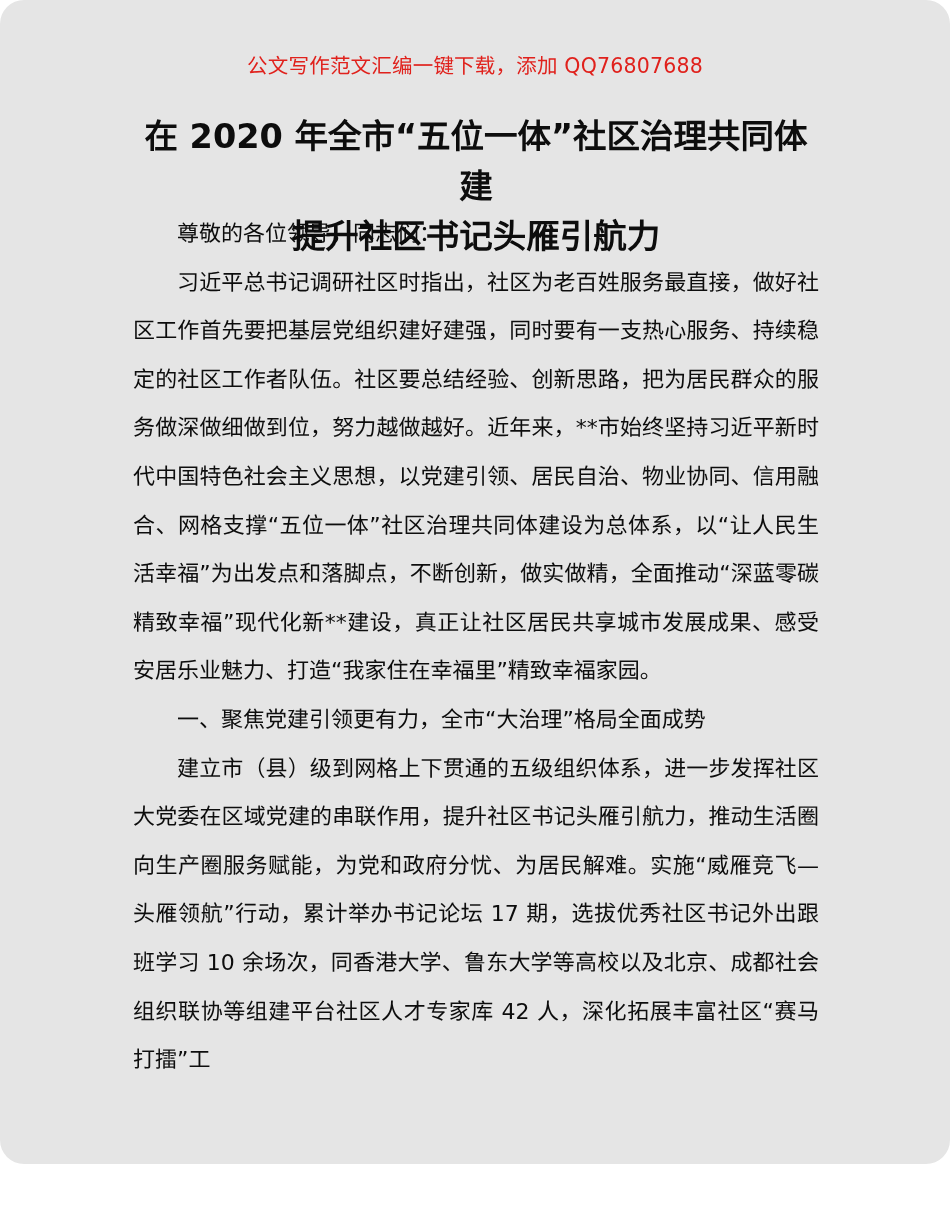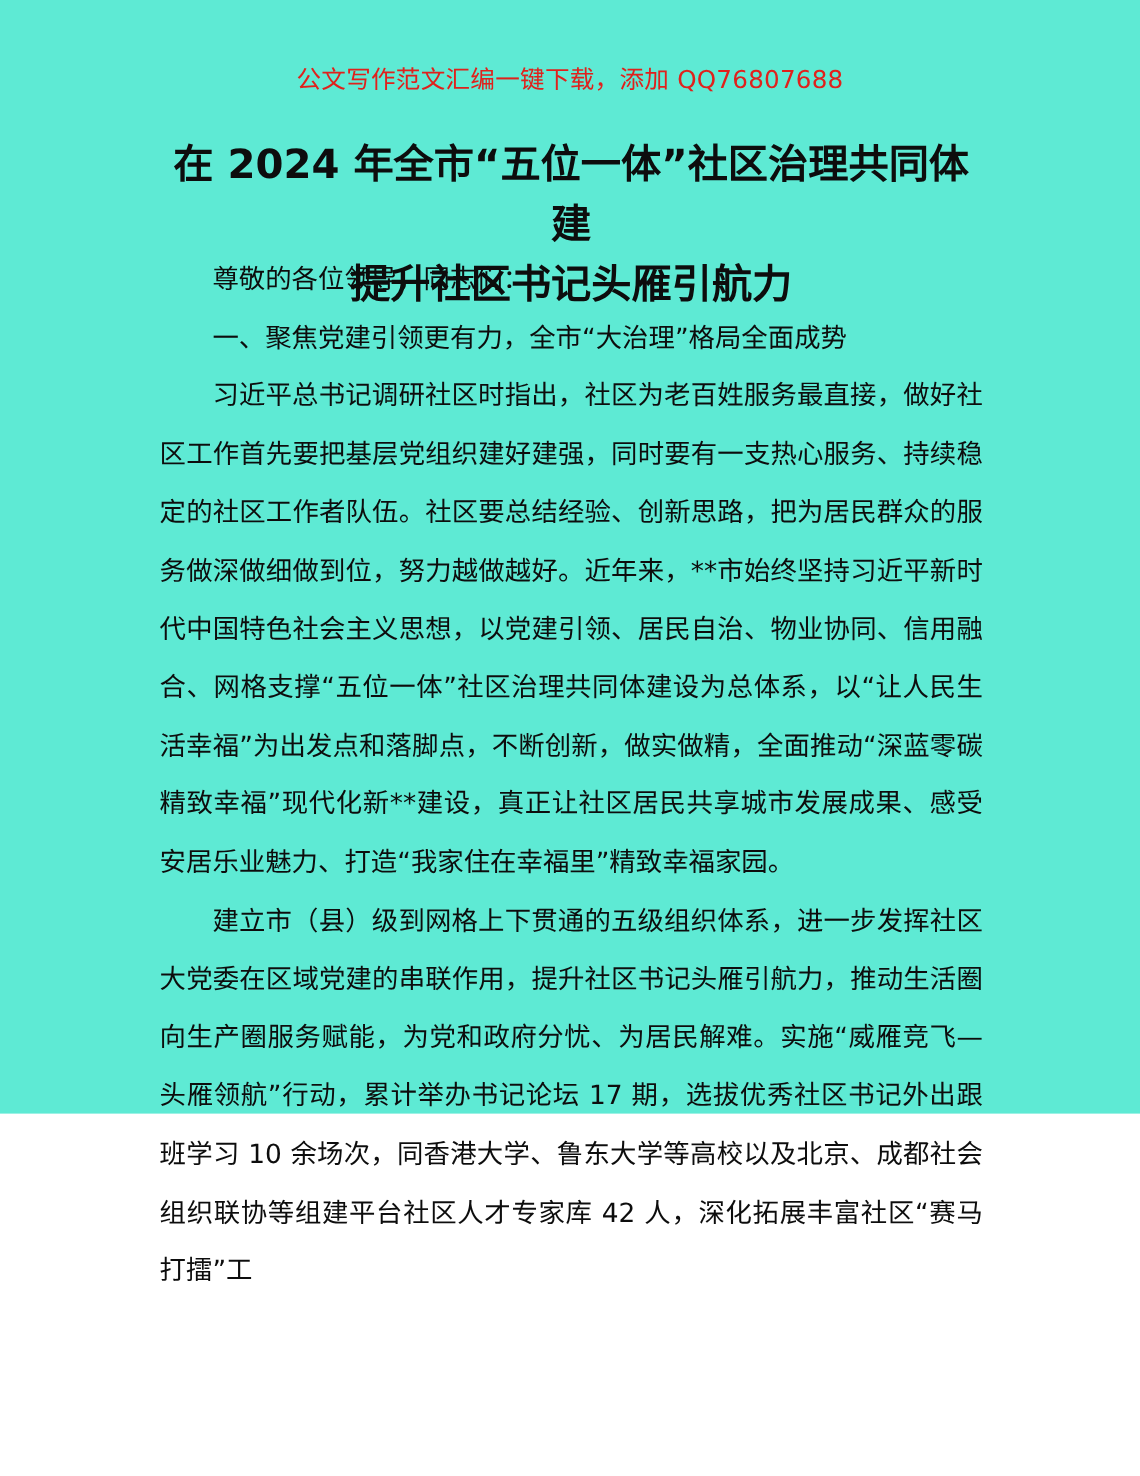--- a/index.html
+++ b/index.html
@@ -13,23 +13,24 @@
     height: 1230px;
     overflow: hidden;
     font-family: "DejaVu Sans", "Liberation Sans", sans-serif;
     color: #000000;
     -webkit-font-smoothing: antialiased;
   }
 
   .page {
     position: relative;
     width: 950px;
-    height: 928px;
-    background: #5eead4;
+    height: 1164px;
+    background: #e5e5e5;
     box-sizing: border-box;
+    border-radius: 24px;
   }
 
   
   .promo-header {
     position: absolute;
     top: 52px;
     left: 0;
     width: 950px;
     text-align: center;
     font-size: 20.5px;
@@ -89,29 +90,29 @@
   }
 </style>
 </head>
 <body>
 
 <div class="page">
 
   <div class="promo-header">公文写作范文汇编一键下载，添加 QQ76807688</div>
 
   <div class="doc-title">
-    <div>在 2024 年全市“五位一体”社区治理共同体建</div>
+    <div>在 2020 年全市“五位一体”社区治理共同体建</div>
     <div>提升社区书记头雁引航力</div>
   </div>
 
   <div class="body-block">
 
     <p class="para salutation">尊敬的各位领导，同志们：</p>
 
+    <p class="para">习近平总书记调研社区时指出，社区为老百姓服务最直接，做好社区工作首先要把基层党组织建好建强，同时要有一支热心服务、持续稳定的社区工作者队伍。社区要总结经验、创新思路，把为居民群众的服务做深做细做到位，努力越做越好。近年来，**市始终坚持习近平新时代中国特色社会主义思想，以党建引领、居民自治、物业协同、信用融合、网格支撑“五位一体”社区治理共同体建设为总体系，以“让人民生活幸福”为出发点和落脚点，不断创新，做实做精，全面推动“深蓝零碳精致幸福”现代化新**建设，真正让社区居民共享城市发展成果、感受安居乐业魅力、打造“我家住在幸福里”精致幸福家园。</p>
+
     <p class="para section-heading">一、聚焦党建引领更有力，全市“大治理”格局全面成势</p>
-
-    <p class="para">习近平总书记调研社区时指出，社区为老百姓服务最直接，做好社区工作首先要把基层党组织建好建强，同时要有一支热心服务、持续稳定的社区工作者队伍。社区要总结经验、创新思路，把为居民群众的服务做深做细做到位，努力越做越好。近年来，**市始终坚持习近平新时代中国特色社会主义思想，以党建引领、居民自治、物业协同、信用融合、网格支撑“五位一体”社区治理共同体建设为总体系，以“让人民生活幸福”为出发点和落脚点，不断创新，做实做精，全面推动“深蓝零碳精致幸福”现代化新**建设，真正让社区居民共享城市发展成果、感受安居乐业魅力、打造“我家住在幸福里”精致幸福家园。</p>
 
     <p class="para">建立市（县）级到网格上下贯通的五级组织体系，进一步发挥社区大党委在区域党建的串联作用，提升社区书记头雁引航力，推动生活圈向生产圈服务赋能，为党和政府分忧、为居民解难。实施“威雁竞飞—头雁领航”行动，累计举办书记论坛 17 期，选拔优秀社区书记外出跟班学习 10 余场次，同香港大学、鲁东大学等高校以及北京、成都社会组织联协等组建平台社区人才专家库 42 人，深化拓展丰富社区“赛马打擂”工</p>
 
   </div>
 
 </div>
 
 </body></html>

